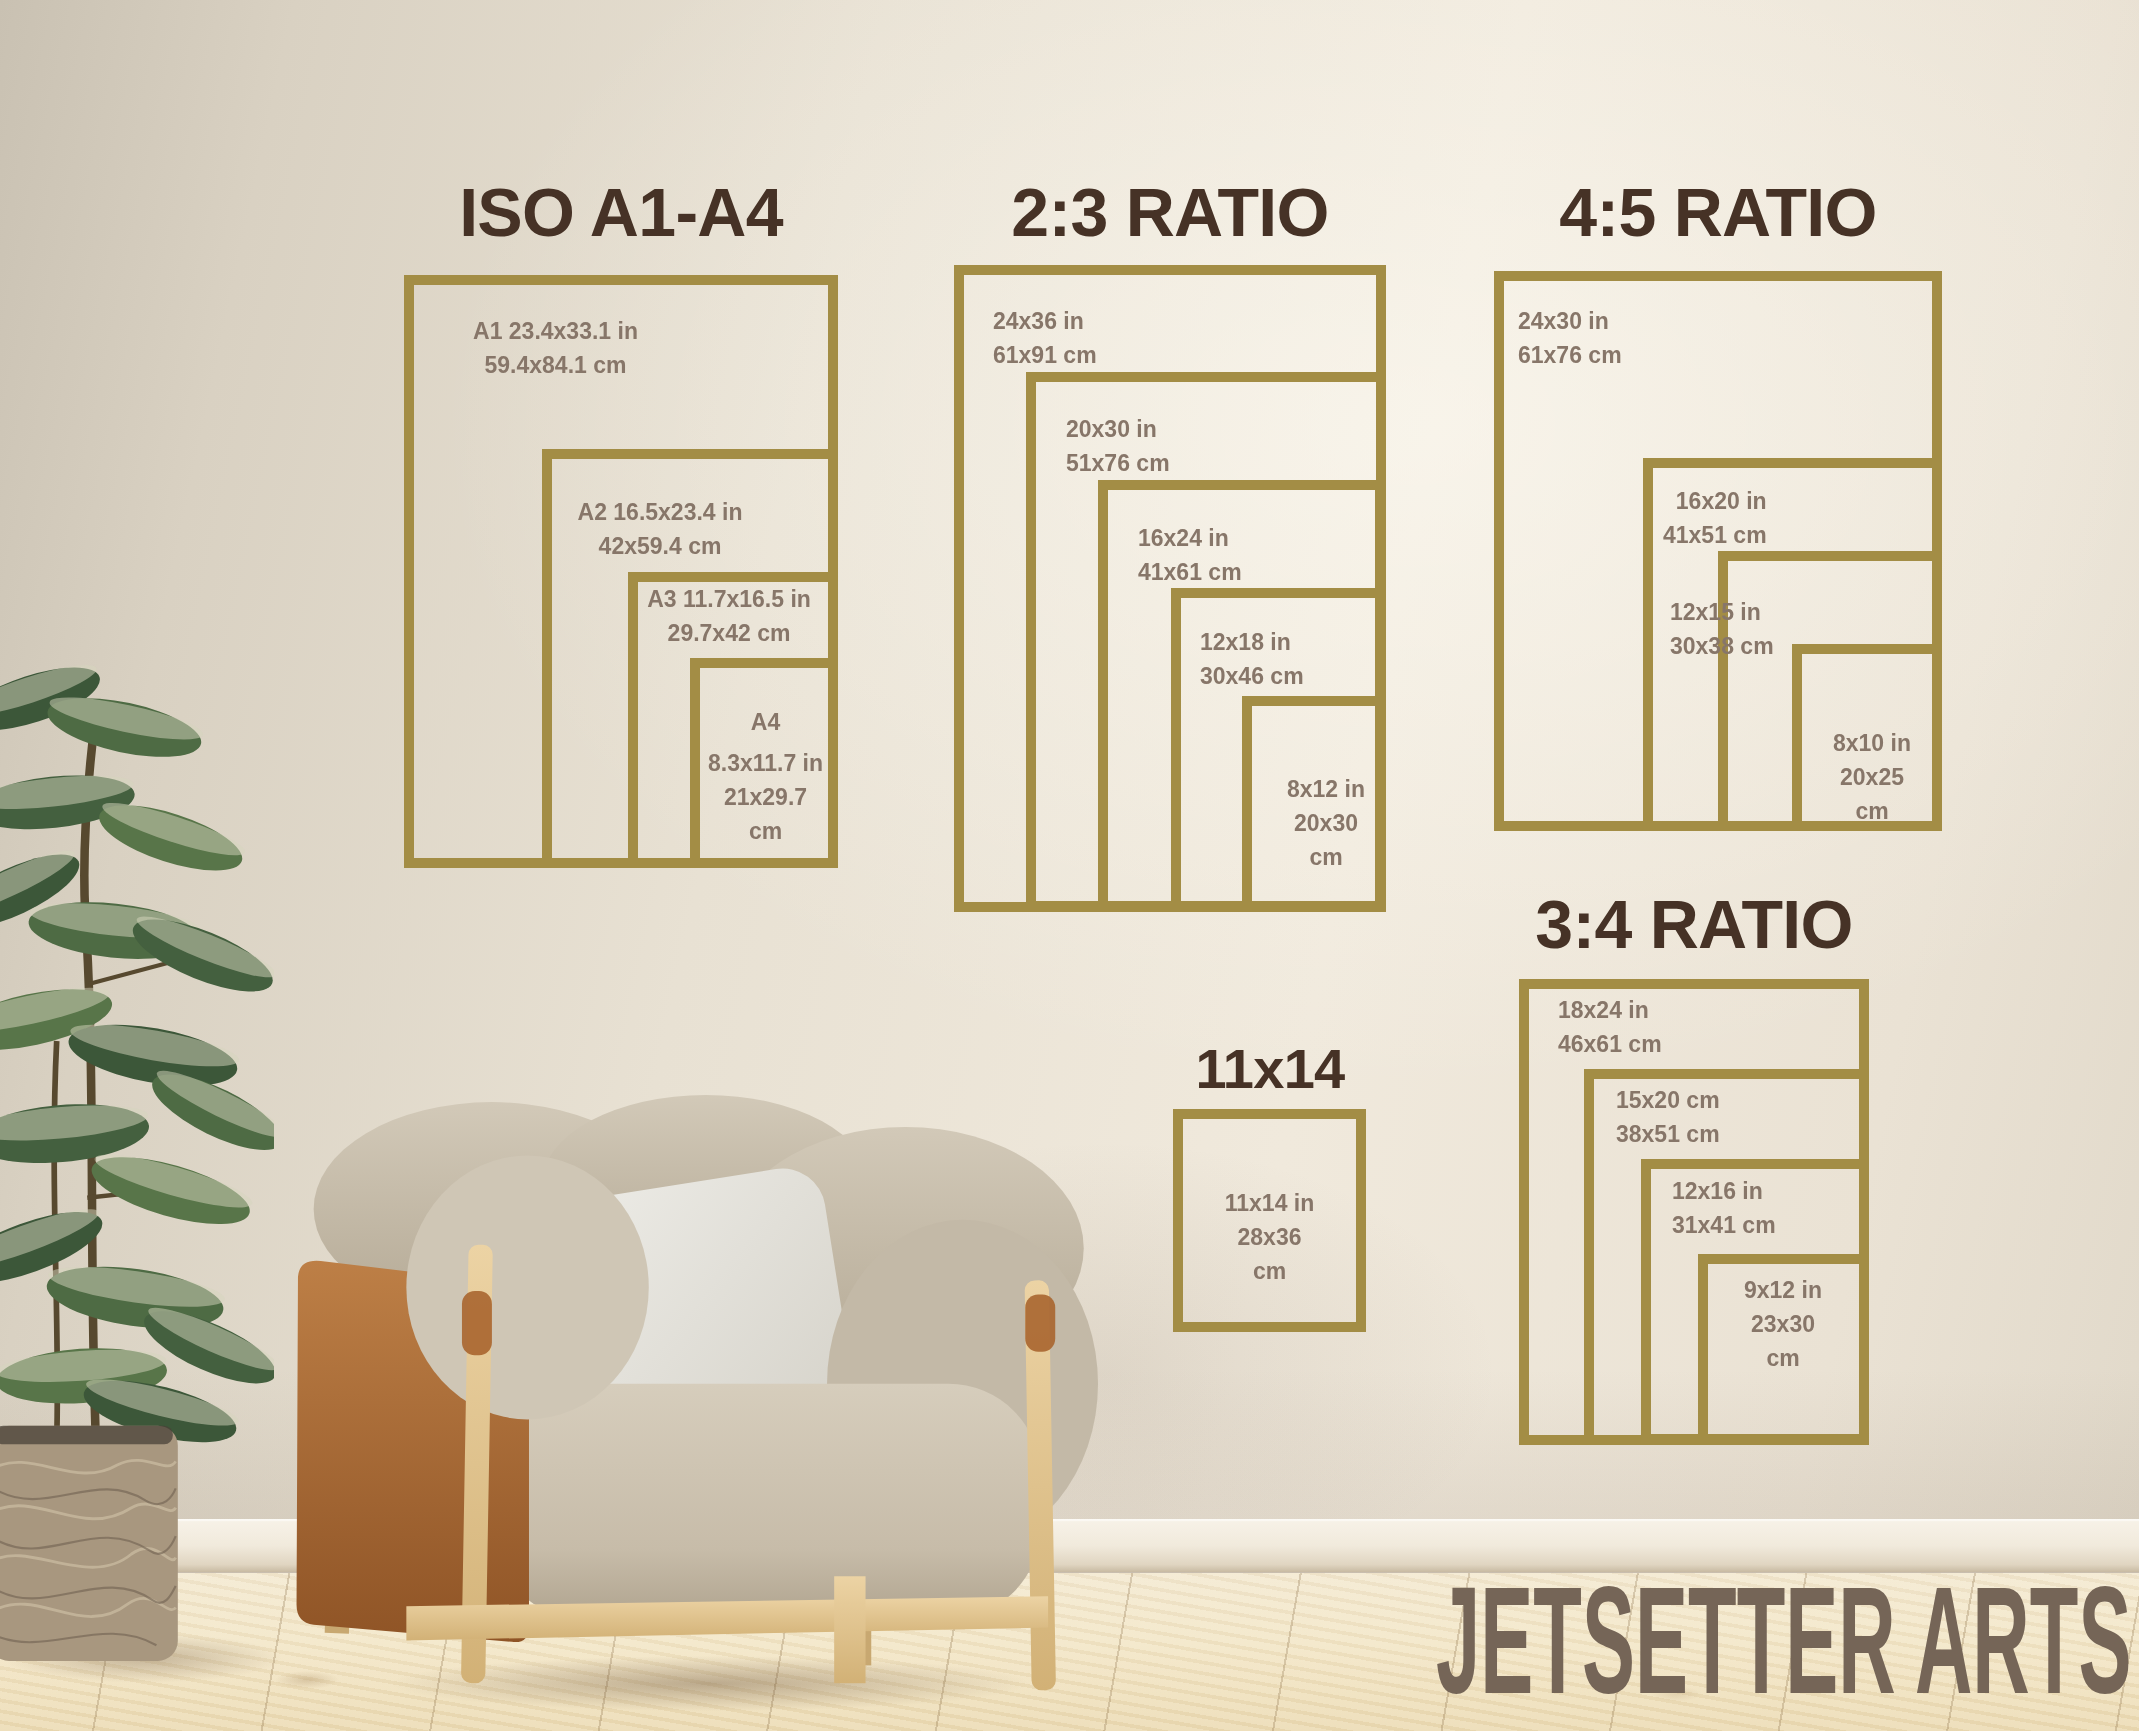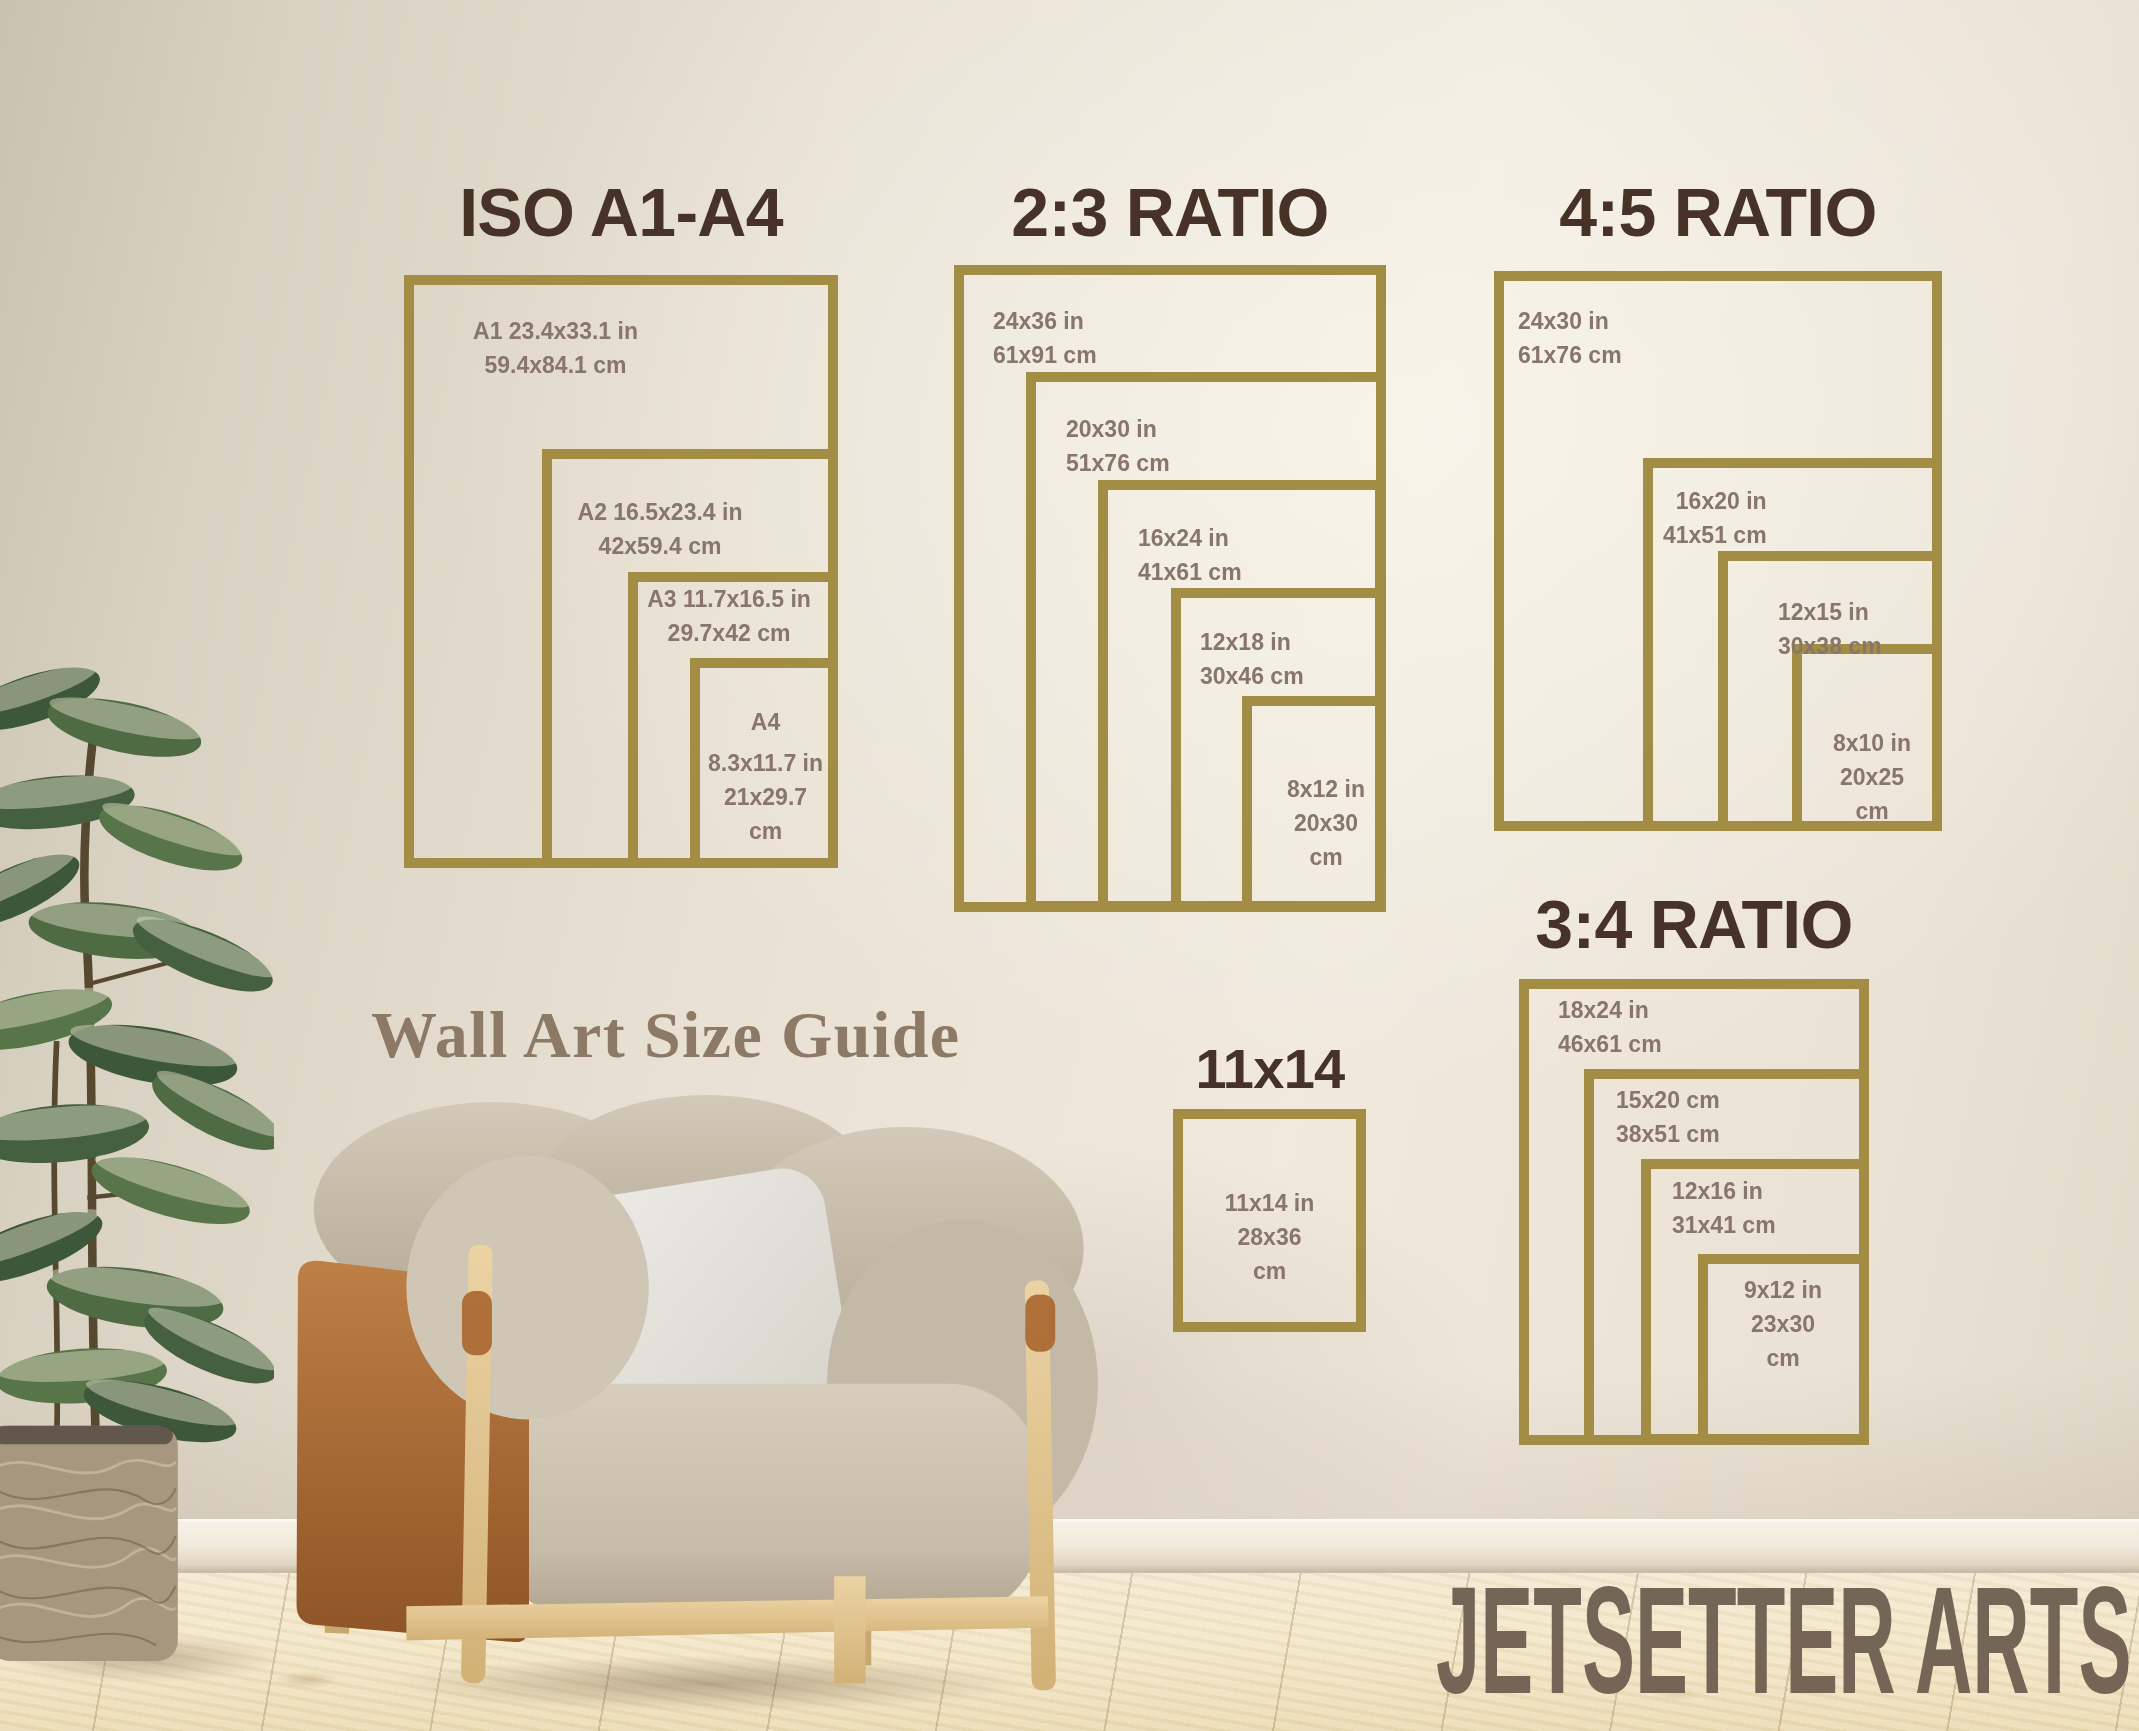--- a/index.html
+++ b/index.html
@@ -294,21 +294,21 @@
     <div class="frame" style="left:1718px; top:551px; width:224px; height:280px;"></div>
     <div class="frame" style="left:1792px; top:644px; width:150px; height:187px;"></div>
     <div class="flabel" style="left:1518px; top:304px;">
       <span>24x30 in</span>
         <span>61x76 cm</span>
     </div>
     <div class="flabel" style="left:1663px; top:484px;text-align:right;">
       <span>16x20 in</span>
         <span>41x51 cm</span>
     </div>
-    <div class="flabel" style="left:1778px; top:595px;">
+    <div class="flabel" style="left:1670px; top:595px;">
       <span>12x15 in</span>
         <span>30x38 cm</span>
     </div>
     <div class="flabel center" style="left:1802px; top:726px; width:140px;">
       <span>8x10 in</span>
       <span>20x25</span>
       <span>cm</span>
     </div>
   </div>
 
@@ -340,17 +340,16 @@
   <div>
     <div class="gtitle small" style="left:1270px; top:1036px;">11x14</div>
     <div class="frame" style="left:1173px; top:1109px; width:193px; height:223px;"></div>
     <div class="flabel center" style="left:1183px; top:1186px; width:173px;">
       <span>11x14 in</span>
       <span>28x36</span>
       <span>cm</span>
     </div>
   </div>
 
-  <div class="subtitle">Wall Art Size Guide</div>
   <div class="watermark">JETSETTER ARTS</div>
 
 </div>
 
 
 </body></html>

